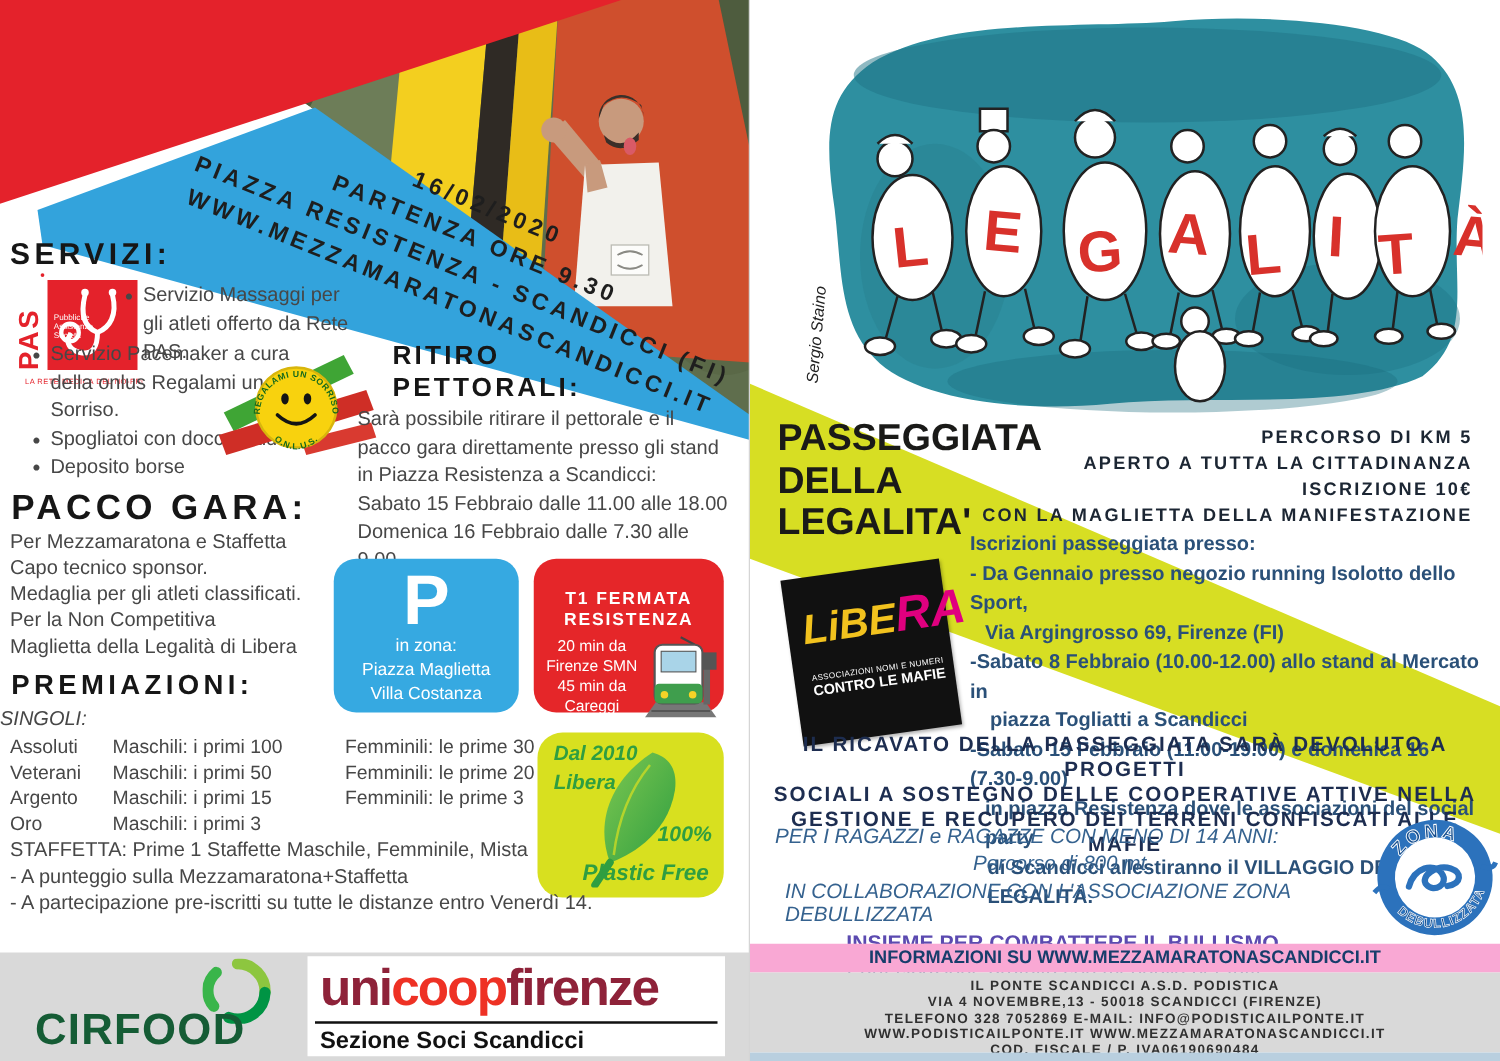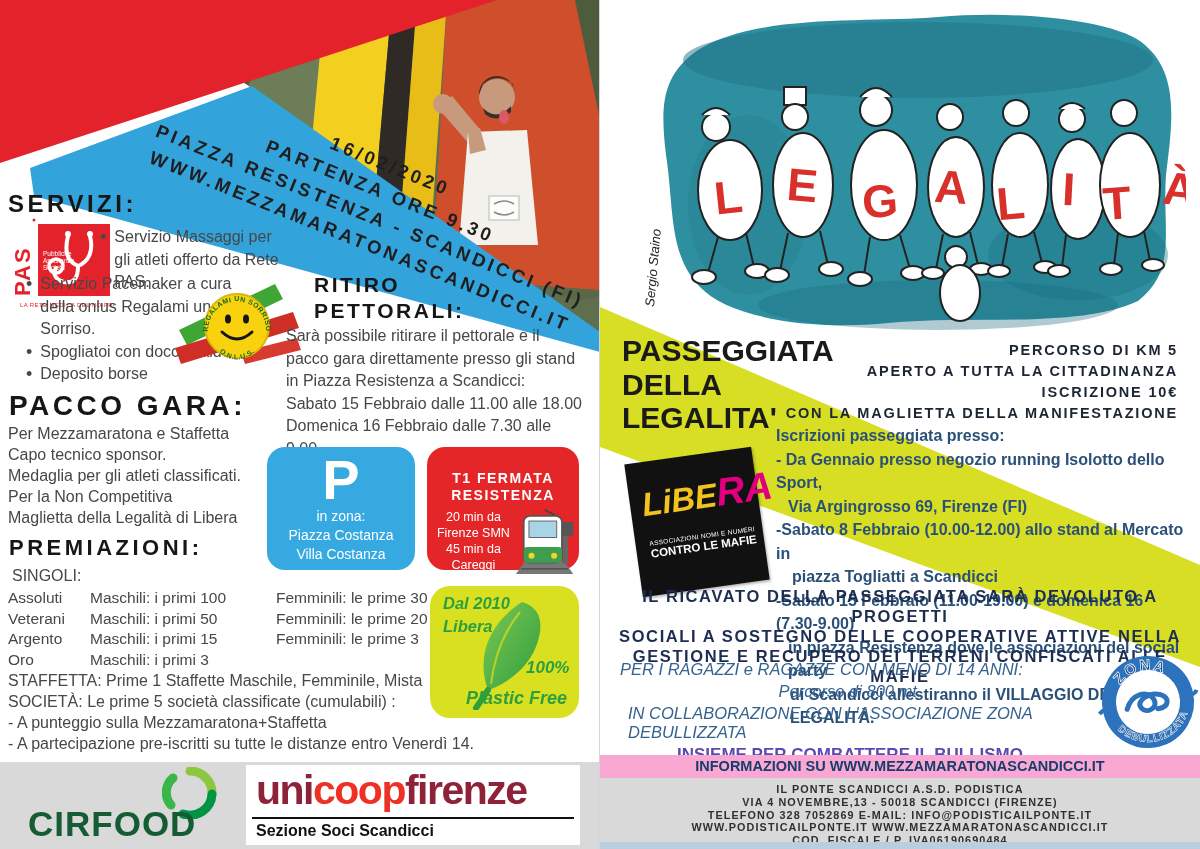--- a/index.html
+++ b/index.html
@@ -154,21 +154,21 @@
     <div>Capo tecnico sponsor.</div>
     <div>Medaglia per gli atleti classificati.</div>
     <div>Per la Non Competitiva</div>
     <div>Maglietta della Legalità di Libera</div>
   </div>
 
   <div class="abs rbox" style="left:267px;top:447px;width:148px;height:123px;background:#36a9e1;">
     <div style="font-size:56px;font-weight:800;line-height:54px;margin-top:6px;">P</div>
     <div style="font-size:14px;line-height:19px;">
       <div>in zona:</div>
-      <div>Piazza Costanza</div>
+      <div>Piazza Maglietta</div>
       <div>Villa Costanza</div>
     </div>
   </div>
 
   <div class="abs rbox" style="left:427px;top:447px;width:152px;height:123px;background:#e52629;">
     <div style="font-size:14px;font-weight:800;letter-spacing:1.5px;line-height:17px;padding-top:23px;">
       <div>T1 FERMATA</div>
       <div>RESISTENZA</div>
     </div>
     <div style="display:flex;align-items:center;padding:4px 4px 0 6px;">
@@ -205,21 +205,21 @@
       <path d="M28,92 L16,110" stroke="#2f9e41" stroke-width="6" stroke-linecap="round"></path>
       <path d="M60,14 C42,36 34,62 31,86" stroke="#d8e01f" stroke-width="2" fill="none" opacity="0.7"></path>
     </svg>
     <div class="abs i" style="left:13px;top:8px;font-size:16.5px;color:#2f9e41;font-weight:600;">Dal 2010</div>
     <div class="abs i" style="left:13px;top:31px;font-size:16.5px;color:#2f9e41;font-weight:600;">Libera</div>
     <div class="abs i" style="left:96px;top:72px;font-size:17px;color:#2f9e41;font-weight:600;">100%</div>
     <div class="abs i" style="left:36px;top:102px;font-size:18px;color:#2f9e41;font-weight:600;">Plastic Free</div>
   </div>
 
   <div class="abs h1" style="left:9px;top:535px;font-size:22px;">PREMIAZIONI:</div>
-  <div class="abs body-txt" style="left:12px;top:565px;">SINGOLI:</div>
+  <div class="abs body-txt" style="left:0;top:565px;font-style:italic;">SINGOLI:</div>
   <div class="abs" style="left:8px;top:588px;width:420px;">
     <div class="prem-row">
       <span>Assoluti</span>
       <span>Maschili: i primi 100</span>
       <span>Femminili: le prime 30</span>
     </div>
     <div class="prem-row">
       <span>Veterani</span>
       <span>Maschili: i primi 50</span>
       <span>Femminili: le prime 20</span>
@@ -230,38 +230,37 @@
       <span>Femminili: le prime 3</span>
     </div>
     <div class="prem-row">
       <span>Oro</span>
       <span>Maschili: i primi 3</span>
       <span></span>
     </div>
   </div>
   <div class="abs body-txt" style="left:8px;top:670px;line-height:21px;width:590px;">
     <div>STAFFETTA:  Prime 1 Staffette Maschile, Femminile, Mista</div>
-    <div>SOCIETÀ: Le prime 5 società classificate (cumulabili) :</div>
     <div>- A punteggio sulla Mezzamaratona+Staffetta</div>
     <div>- A partecipazione pre-iscritti su tutte le distanze entro Venerdì 14.</div>
   </div>
 
   <div class="abs" style="left:0;top:762px;width:600px;height:87px;background:#d9d9d9;">
     <svg class="abs" style="left:162px;top:5px;" width="56" height="52" viewBox="0 0 56 52">
       <path d="M28,4 A 22,22 0 0 1 50,27" fill="none" stroke="#8dc63f" stroke-width="9" stroke-linecap="round"></path>
       <path d="M50,27 A 22,22 0 0 1 21,47" fill="none" stroke="#009444" stroke-width="9" stroke-linecap="round"></path>
       <path d="M9,38 A 19,19 0 0 1 11,11" fill="none" stroke="#39b54a" stroke-width="9" stroke-linecap="round"></path>
     </svg>
     <div class="abs" style="left:28px;top:42px;font-size:35px;font-weight:800;color:#155c35;letter-spacing:1px;">CIRFOOD</div>
     <div class="abs" style="left:246px;top:3px;width:334px;height:80px;background:#fff;">
       <div style="padding:2px 0 0 10px;font-size:41px;font-weight:800;letter-spacing:-1.5px;line-height:46px;">
         <span style="color:#8e2239;">uni</span><span style="color:#ee3124;">coop</span><span style="color:#8e2239;">firenze</span>
       </div>
       <div style="margin:4px 6px 0 6px;border-top:2px solid #111;"></div>
-      <div style="padding:3px 0 0 10px;font-size:16px;font-weight:800;color:#111;border-radius:10px;">Sezione Soci Scandicci</div>
+      <div style="padding:3px 0 0 10px;font-size:19px;font-weight:800;color:#111;border-radius:10px;">Sezione Soci Scandicci</div>
     </div>
   </div>
 </div>
 
 <div class="page" id="pageR">
 
   <svg class="abs" style="left:0;top:280px;" width="600" height="400" viewBox="0 0 600 400">
     <polygon points="0,27 600,285 600,387 0,167" fill="#d7de23"></polygon>
   </svg>
 

